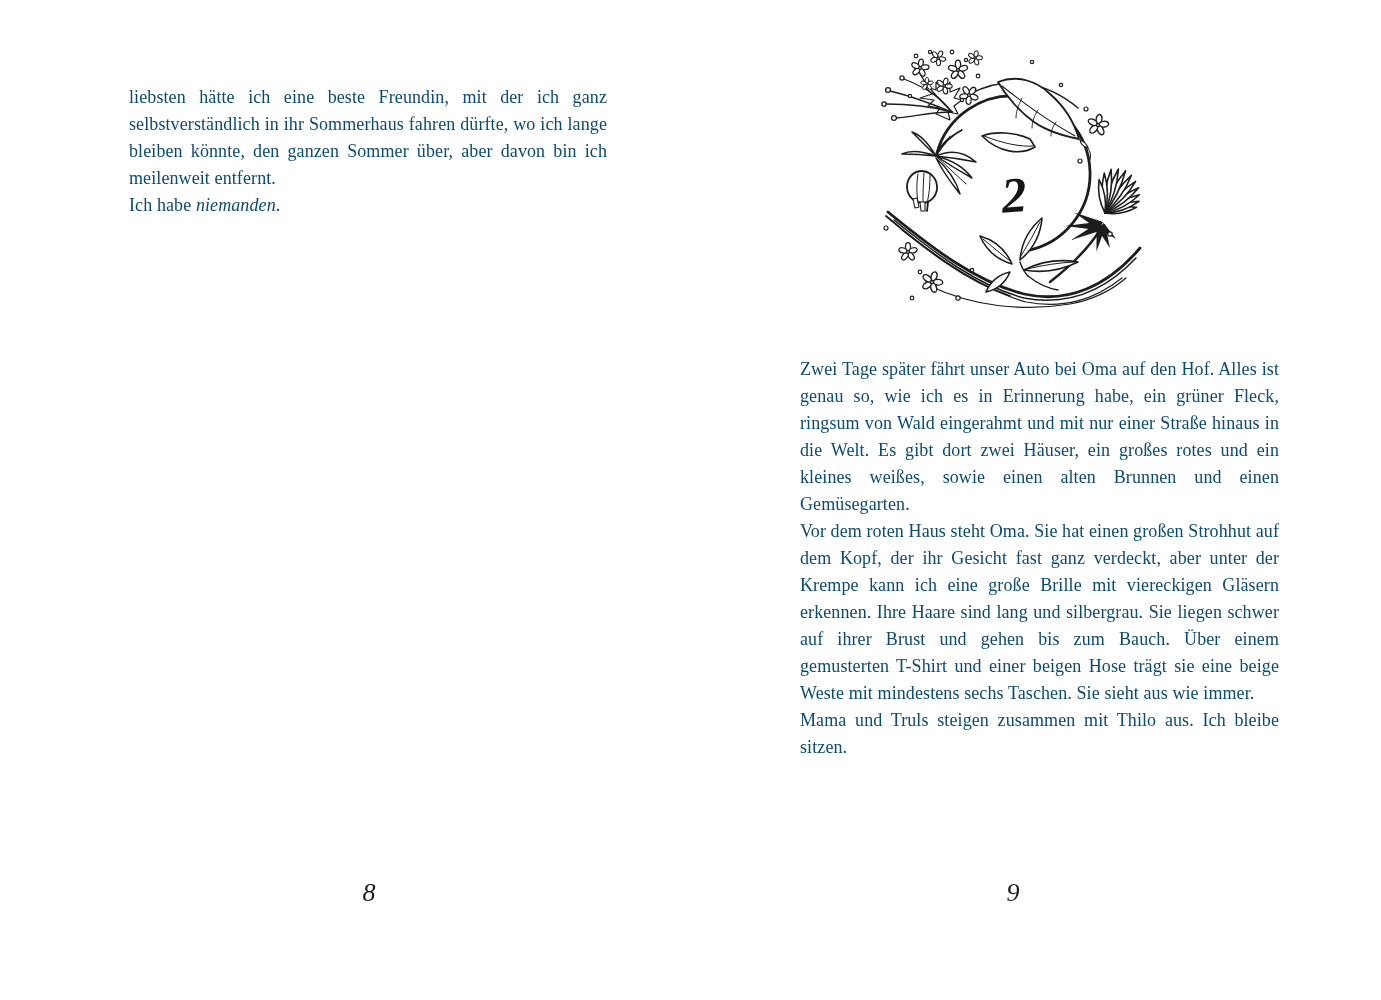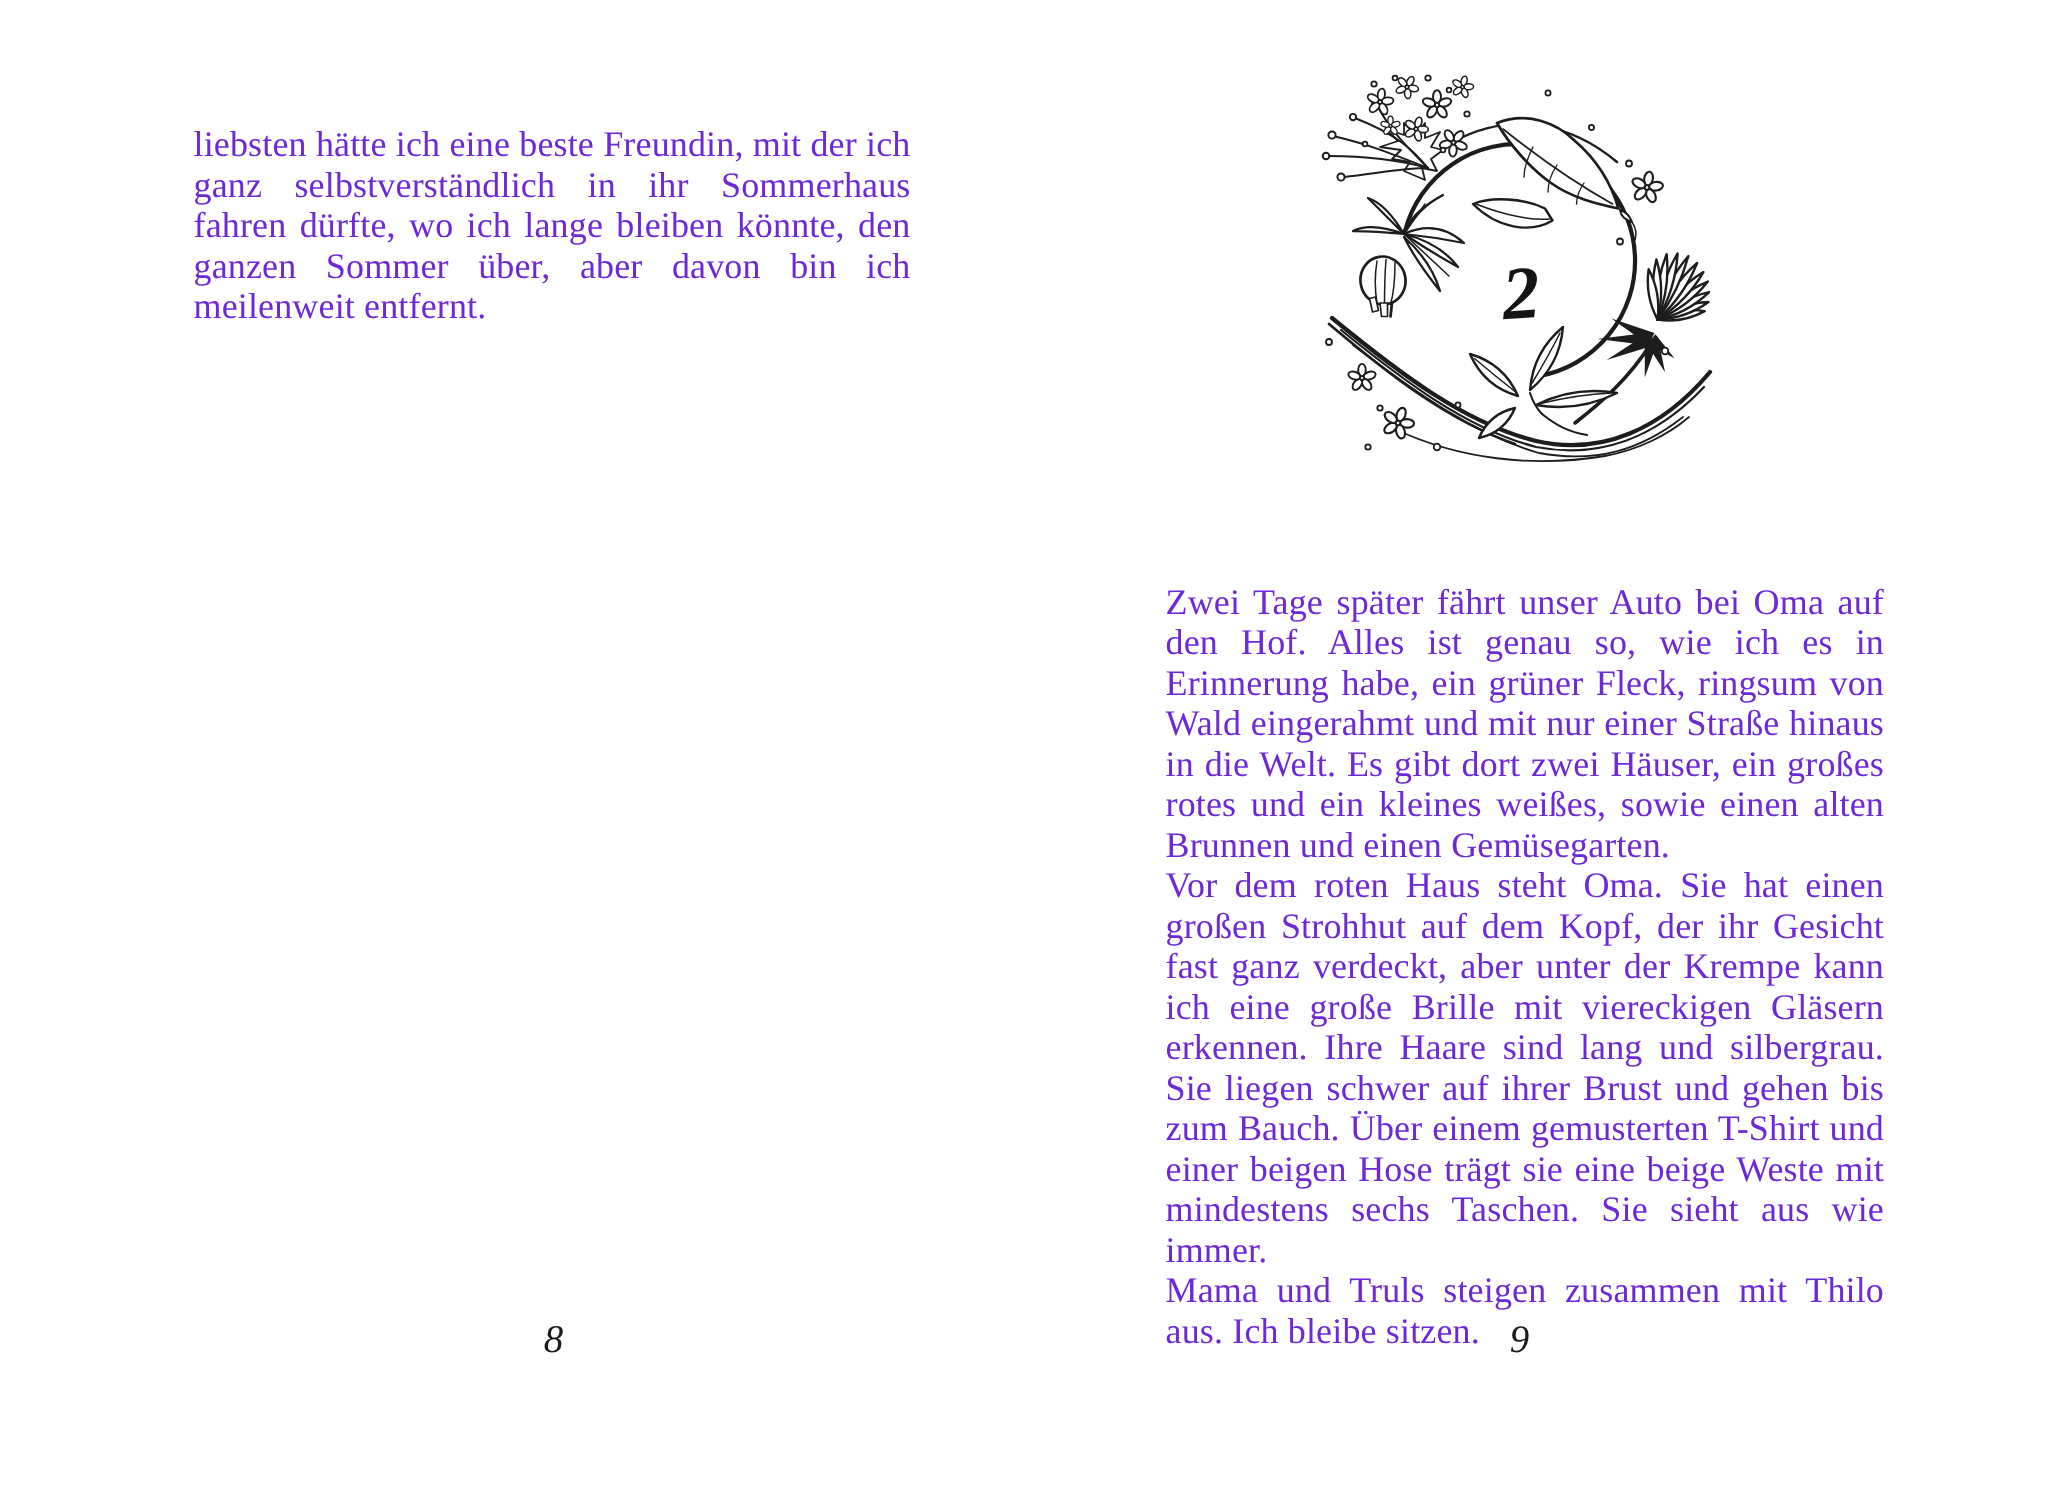--- a/index.html
+++ b/index.html
@@ -11,40 +11,39 @@
     width: 1381px;
     height: 1000px;
     position: relative;
     overflow: hidden;
     font-family: "Liberation Serif", serif;
     color: #242424;
   }
   .textblock {
     position: absolute;
     text-align: justify;
-    font-size: 24px;
+    font-size: 18px;
     line-height: 27px;
     letter-spacing: 0.1px;
-    color: #6d28d9;
+    color: #0c4a6e;
   }
   .textblock p {
     margin: 0;
     padding: 0;
   }
   .italic { font-style: italic; }
   #left-text {
     left: 129px;
     top: 84px;
     width: 478px;
   }
   #right-text {
-    left: 777px;
+    left: 800px;
     top: 356px;
     width: 479px;
-    margin-top: 33px;
   }
   .pagenum {
     position: absolute;
     top: 878px;
     width: 80px;
     text-align: center;
     font-size: 26px;
     font-style: italic;
     color: #1c1c1c;
   }
@@ -69,20 +68,21 @@
     font-weight: bold;
     color: #141414;
     transform: rotate(-4deg);
   }
 </style>
 </head>
 <body>
 
 <div class="textblock" id="left-text">
   <p>liebsten hätte ich eine beste Freundin, mit der ich ganz selbstverständlich in ihr Sommerhaus fahren dürfte, wo ich lange bleiben könnte, den ganzen Sommer über, aber davon bin ich meilenweit entfernt.</p>
+  <p><span>Ich habe </span><span class="italic">niemanden</span><span>.</span></p>
 </div>
 
 <span class="pagenum" id="pagenum-left">8</span>
 
 <svg id="wreath" viewBox="0 0 292 278" fill="none" stroke="#1d1d1d" stroke-linecap="round" stroke-linejoin="round">
 
   <g>
     <path d="M64.7,107.8 A78,78 0 1 1 153.5,204.8" stroke-width="2.8"></path>
   </g>
 

